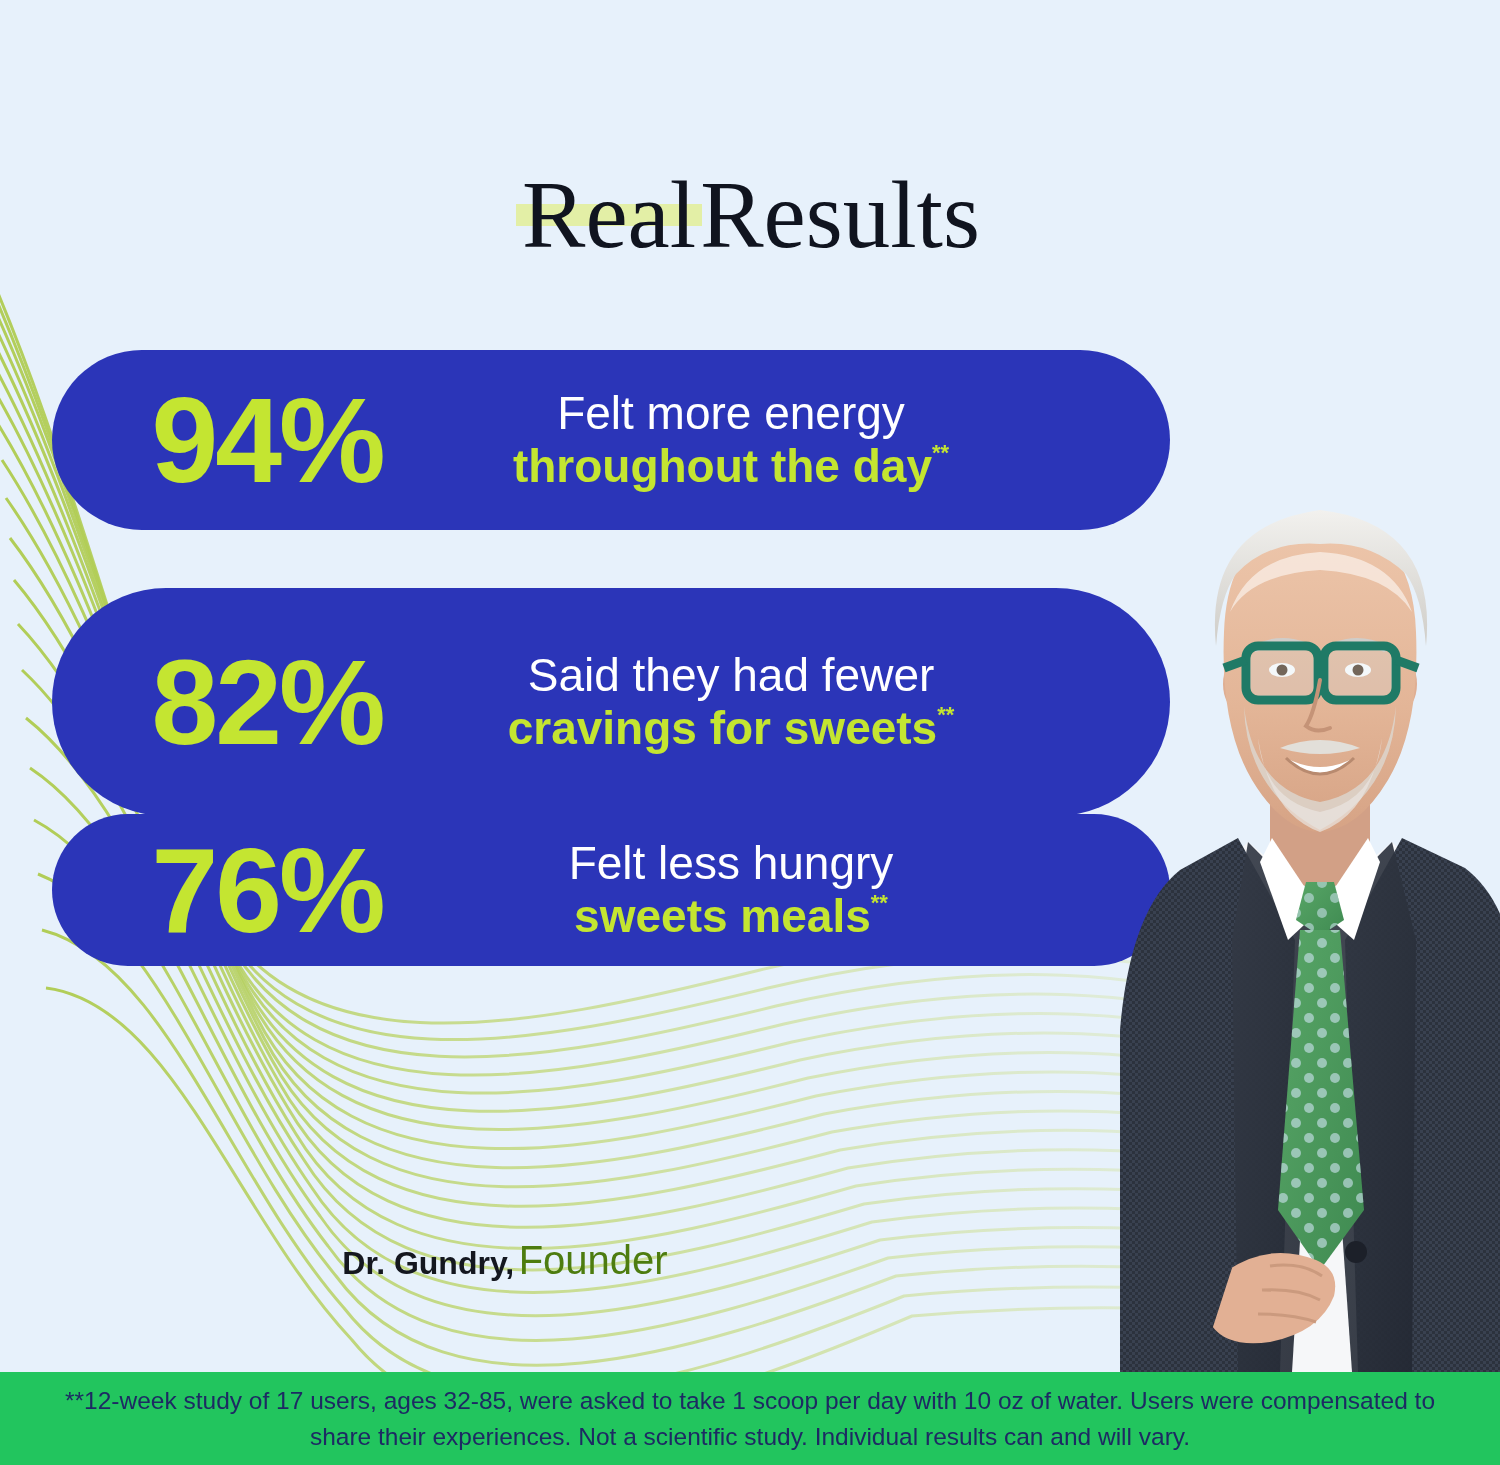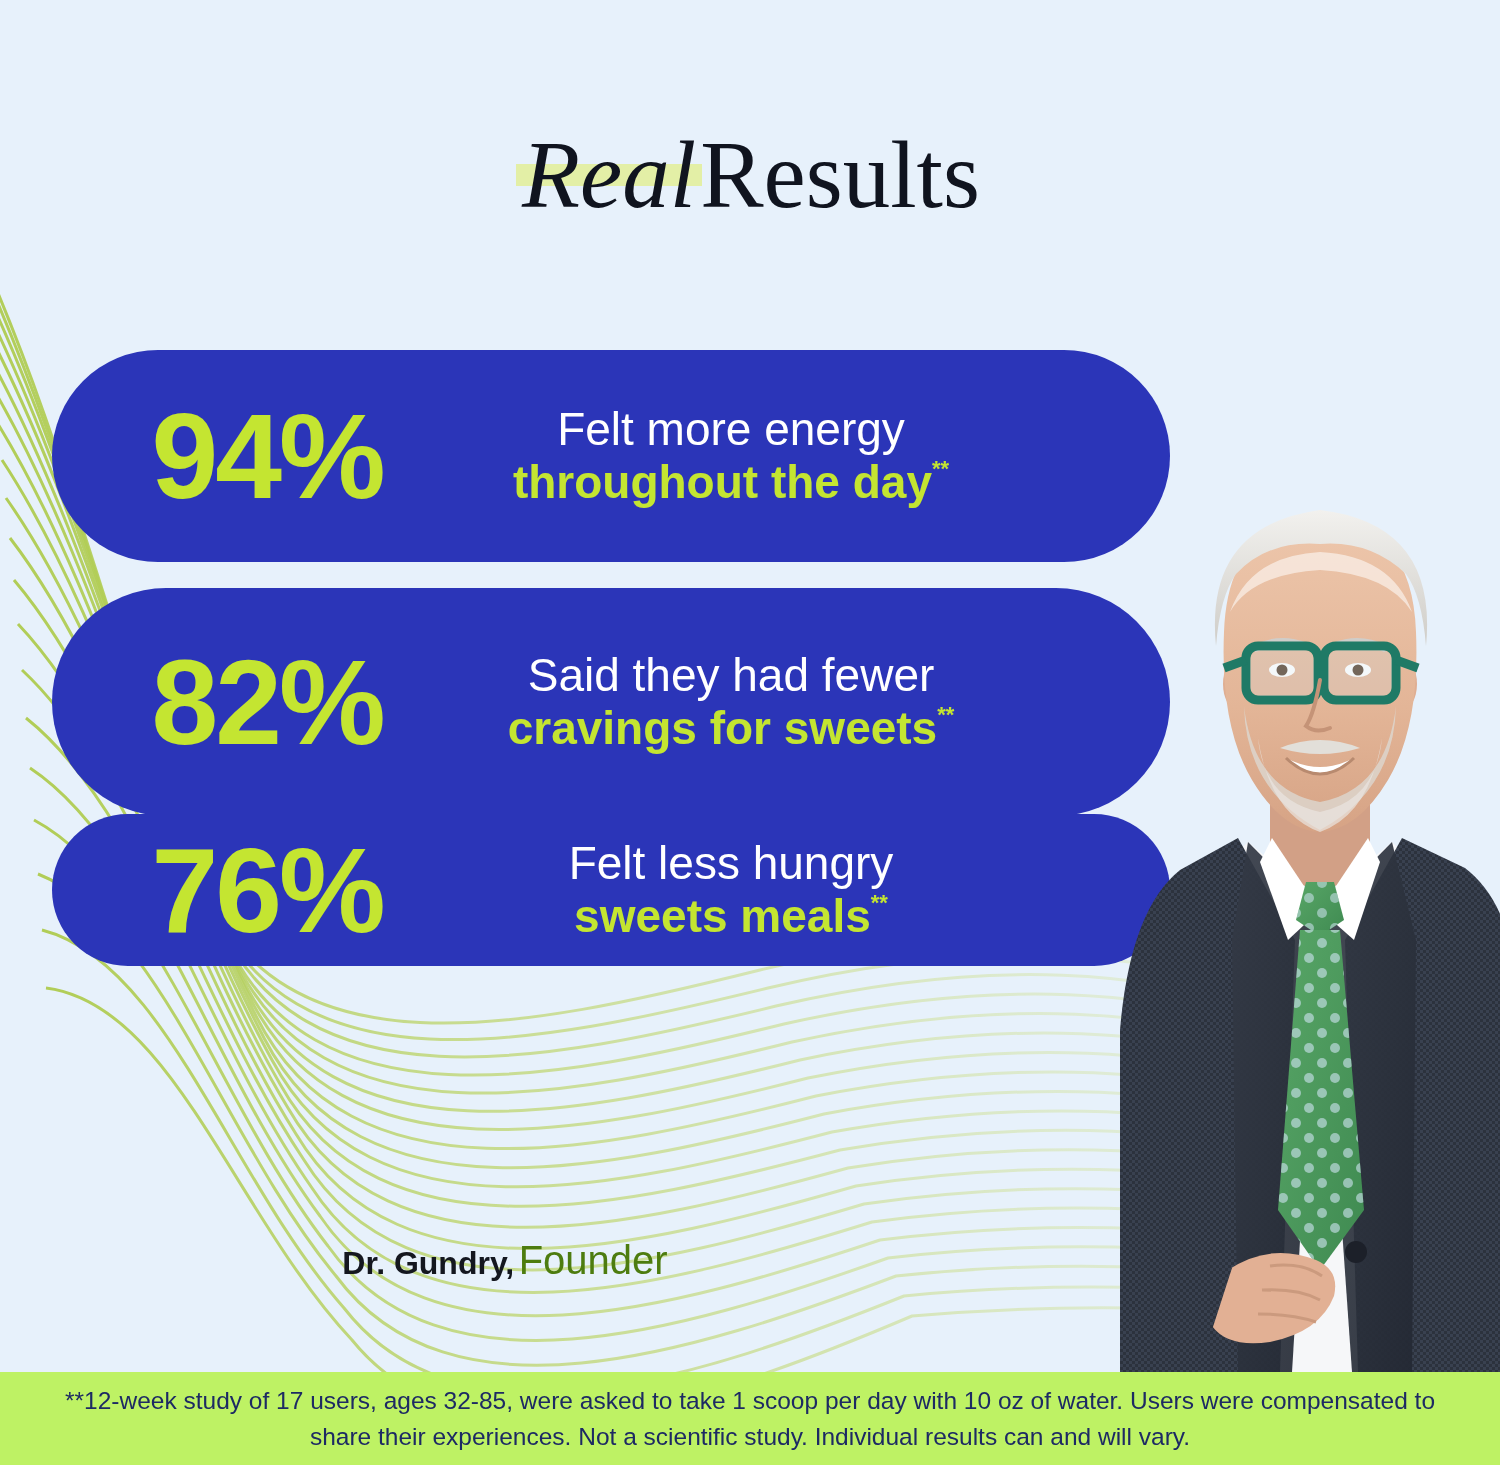--- a/index.html
+++ b/index.html
@@ -39,23 +39,23 @@
     position:relative;
     font-family:"Liberation Serif",serif;
     font-size:95px;
     line-height:1.0;
     color:#10141f;
     white-space:nowrap;
   }
   .title .hl{
     position:relative;
     display:inline-block;
-    font-style:italic;
     padding:0 4px 0 2px;
     z-index:2;
+    margin-top:40px;
   }
   .title .hl::before{
     content:"";
     position:absolute;
     left:-4px;right:-2px;
     top:38%;height:22px;
     background:#e3efa6;
     z-index:-1;
   }
   .title .plain{font-style:normal;}
@@ -65,21 +65,21 @@
     position:absolute;
     left:52px;
     width:1118px;
     background:#2b35b8;
     border-radius:999px;
     display:flex;
     align-items:center;
     z-index:4;
     box-sizing:border-box;
   }
-  #pill-0{top:350px;height:212px;justify-content:space-between;}
+  #pill-0{top:350px;height:180px;justify-content:space-between;}
   #pill-1{top:588px;height:228px;}
   #pill-2{top:814px;height:152px;}
 
   .pct{
     flex:0 0 auto;
     width:390px;
     text-align:center;
     color:#c4e531;
     font-family:"Liberation Sans",sans-serif;
     font-weight:bold;
@@ -137,21 +137,21 @@
     left:1120px;top:470px;
     width:400px;height:902px;
     z-index:5;
     overflow:hidden;
   }
   .portrait svg{display:block;width:100%;height:100%;}
 
   
   .footer{
     position:absolute;left:0;top:1372px;width:1500px;height:93px;
-    background:#bef264;
+    background:#22c55e;
     display:flex;align-items:center;justify-content:center;
   }
   .footer-text{
     width:1400px;
     text-align:center;
     color:#1d2a63;
     font-size:24.5px;
     line-height:1.45;
     font-weight:400;
   }

